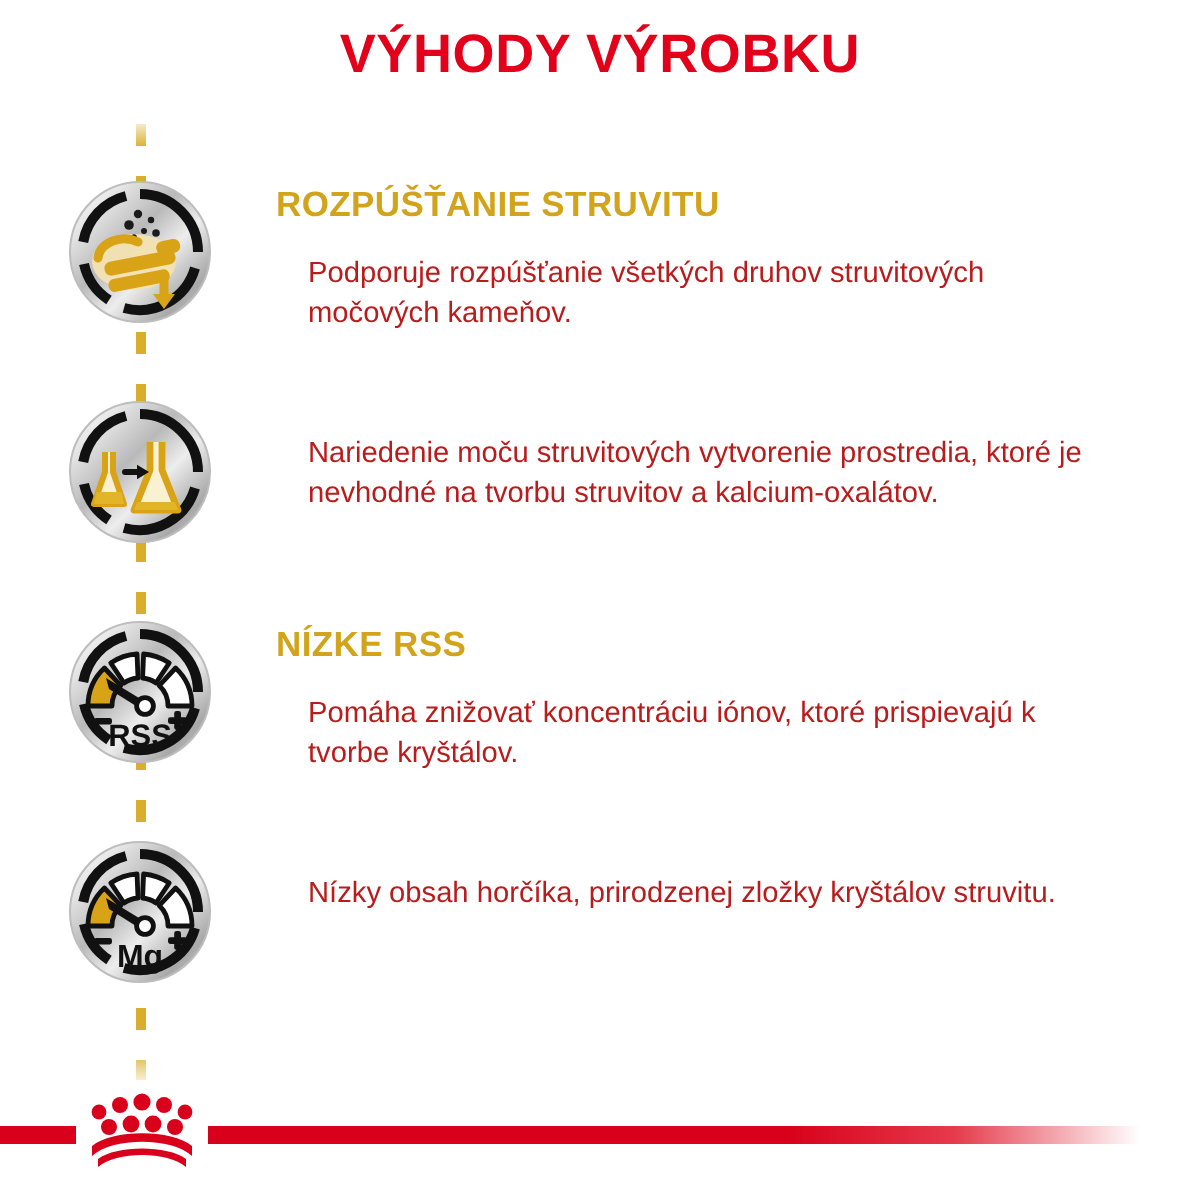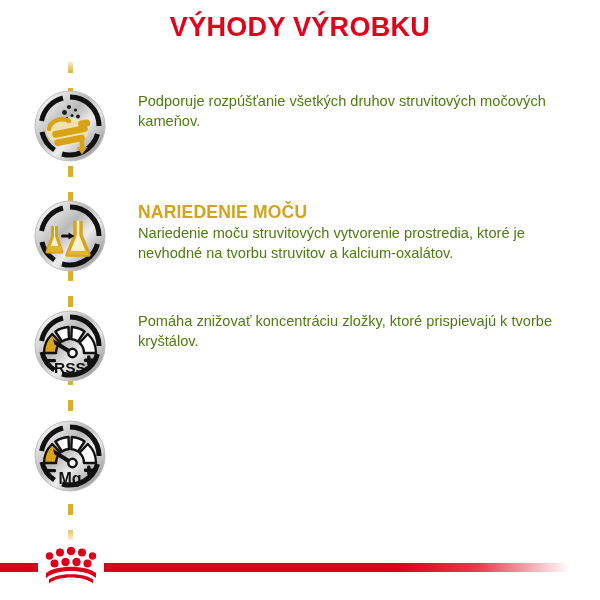--- a/index.html
+++ b/index.html
@@ -94,23 +94,23 @@
     font-size: 17.5px;
     font-weight: bold;
     color: #d2a41c;
     letter-spacing: 0.2px;
     line-height: 20px;
     margin: 0 0 2px 0;
     font-family: "Liberation Sans", sans-serif;
   }
   .benefit-body {
     font-size: 14.6px;
-    color: #4d7c0f;
+    color: #b91c1c;
     line-height: 19.5px;
-    margin: 0;
+    margin: 16px;
     font-family: "Liberation Sans", sans-serif;
   }
 
   
   .medallion {
     width: 72px;
     height: 72px;
     display: block;
   }
 
@@ -197,20 +197,21 @@
           <rect x="44" y="30" width="12" height="7" rx="3.2" transform="rotate(-11 50 33)"></rect>
         </g>
 
         <path d="M15 39 C16 31 27 27 35 31" fill="none" stroke="#d9a318" stroke-width="4.5" stroke-linecap="round"></path>
 
         <path d="M48 47 L48 59" stroke="#d9a318" stroke-width="4.5" stroke-linecap="round" fill="none"></path>
         <path d="M42.5 57 L48 64.5 L53.5 57 Z" fill="#d9a318"></path>
       </svg>
     </div>
     <div class="text-wrap">
+      <p class="benefit-title">ROZPÚŠŤANIE STRUVITU</p>
       <p class="benefit-body">Podporuje rozpúšťanie všetkých druhov struvitových močových kameňov.</p>
     </div>
   </div>
 
   <div class="benefit" style="top:200px;">
     <div class="icon-wrap">
       <svg class="medallion" viewBox="0 0 72 72">
         <defs>
           <linearGradient id="sil2" x1="0" y1="0" x2="1" y2="1">
             <stop offset="0%" stop-color="#fdfdfd"></stop>
@@ -232,21 +233,20 @@
         <path d="M14.2 46 L26.8 46 L28 52 L13 52 Z" fill="#e2b427"></path>
 
         <path d="M41 21 L41 35 L33 55 L55 55 L47 35 L47 21" fill="#faf0d2" stroke="#d9a318" stroke-width="3.4" stroke-linejoin="round"></path>
         <path d="M34.6 51 L53.4 51 L55 55 L33 55 Z" fill="#e2b427"></path>
 
         <path d="M28.5 36 L36 36" stroke="#111111" stroke-width="3" stroke-linecap="round"></path>
         <path d="M34.5 32.4 L40.5 36 L34.5 39.6 Z" fill="#111111"></path>
       </svg>
     </div>
     <div class="text-wrap">
-      <p class="benefit-title">NARIEDENIE MOČU</p>
       <p class="benefit-body">Nariedenie moču struvitových vytvorenie prostredia, ktoré je nevhodné na tvorbu struvitov a kalcium-oxalátov.</p>
     </div>
   </div>
 
   <div class="benefit" style="top:310px;">
     <div class="icon-wrap">
       <svg class="medallion" viewBox="0 0 72 72">
         <defs>
           <linearGradient id="sil3" x1="0" y1="0" x2="1" y2="1">
             <stop offset="0%" stop-color="#fdfdfd"></stop>
@@ -275,21 +275,22 @@
         </g>
 
         <rect x="13" y="49" width="9" height="3.2" rx="1.2" fill="#111111"></rect>
         <rect x="50" y="48.6" width="9.5" height="3.4" rx="1.2" fill="#111111"></rect>
         <rect x="53.1" y="45.5" width="3.4" height="9.5" rx="1.2" fill="#111111"></rect>
 
         <text x="36" y="63" text-anchor="middle" font-family="Liberation Sans, sans-serif" font-size="15.5" font-weight="bold" fill="#111111">RSS</text>
       </svg>
     </div>
     <div class="text-wrap">
-      <p class="benefit-body">Pomáha znižovať koncentráciu zložky, ktoré prispievajú k tvorbe kryštálov.</p>
+      <p class="benefit-title">NÍZKE RSS</p>
+      <p class="benefit-body">Pomáha znižovať koncentráciu iónov, ktoré prispievajú k tvorbe kryštálov.</p>
     </div>
   </div>
 
   <div class="benefit" style="top:420px;">
     <div class="icon-wrap">
       <svg class="medallion" viewBox="0 0 72 72">
         <defs>
           <linearGradient id="sil4" x1="0" y1="0" x2="1" y2="1">
             <stop offset="0%" stop-color="#fdfdfd"></stop>
             <stop offset="18%" stop-color="#e9e9e9"></stop>
@@ -313,20 +314,21 @@
           <path d="M 2 -2.5 L -17 -14 L -15.5 -8.5 L 2 2.5 Z" fill="#111111"></path>
           <circle cx="2.5" cy="0" r="4.2" fill="#ffffff" stroke="#111111" stroke-width="2.4"></circle>
         </g>
         <rect x="13" y="49" width="9" height="3.2" rx="1.2" fill="#111111"></rect>
         <rect x="50" y="48.6" width="9.5" height="3.4" rx="1.2" fill="#111111"></rect>
         <rect x="53.1" y="45.5" width="3.4" height="9.5" rx="1.2" fill="#111111"></rect>
         <text x="36" y="63.5" text-anchor="middle" font-family="Liberation Sans, sans-serif" font-size="16" font-weight="bold" fill="#111111">Mg</text>
       </svg>
     </div>
     <div class="text-wrap">
+      <p class="benefit-body">Nízky obsah horčíka, prirodzenej zložky kryštálov struvitu.</p>
     </div>
   </div>
 
   <div class="footer">
     <div class="bar-left"></div>
     <div class="bar-right"></div>
     <svg class="crown" viewBox="0 0 66 44">
       <g fill="#d8001b">
 
         <circle cx="22" cy="10.5" r="4"></circle>

